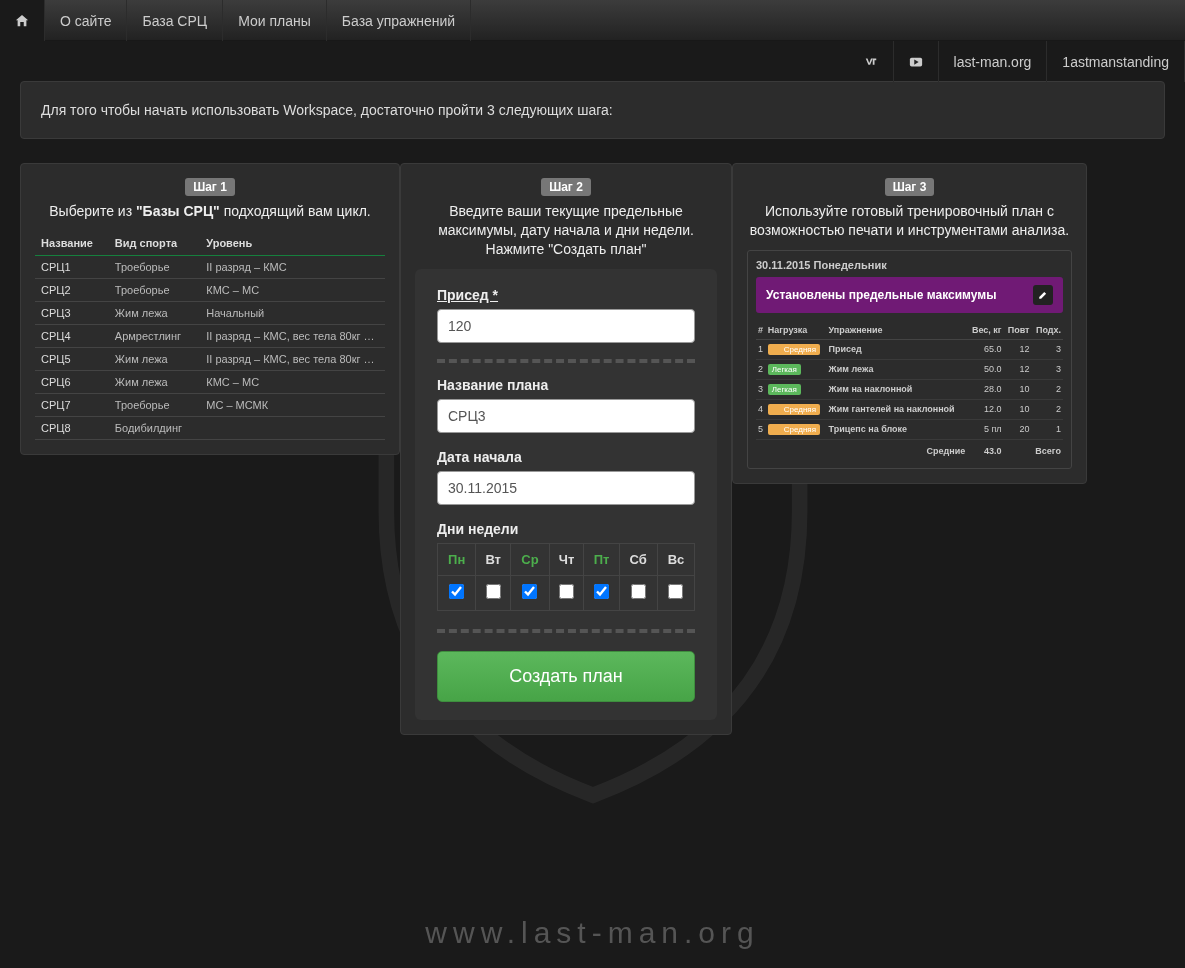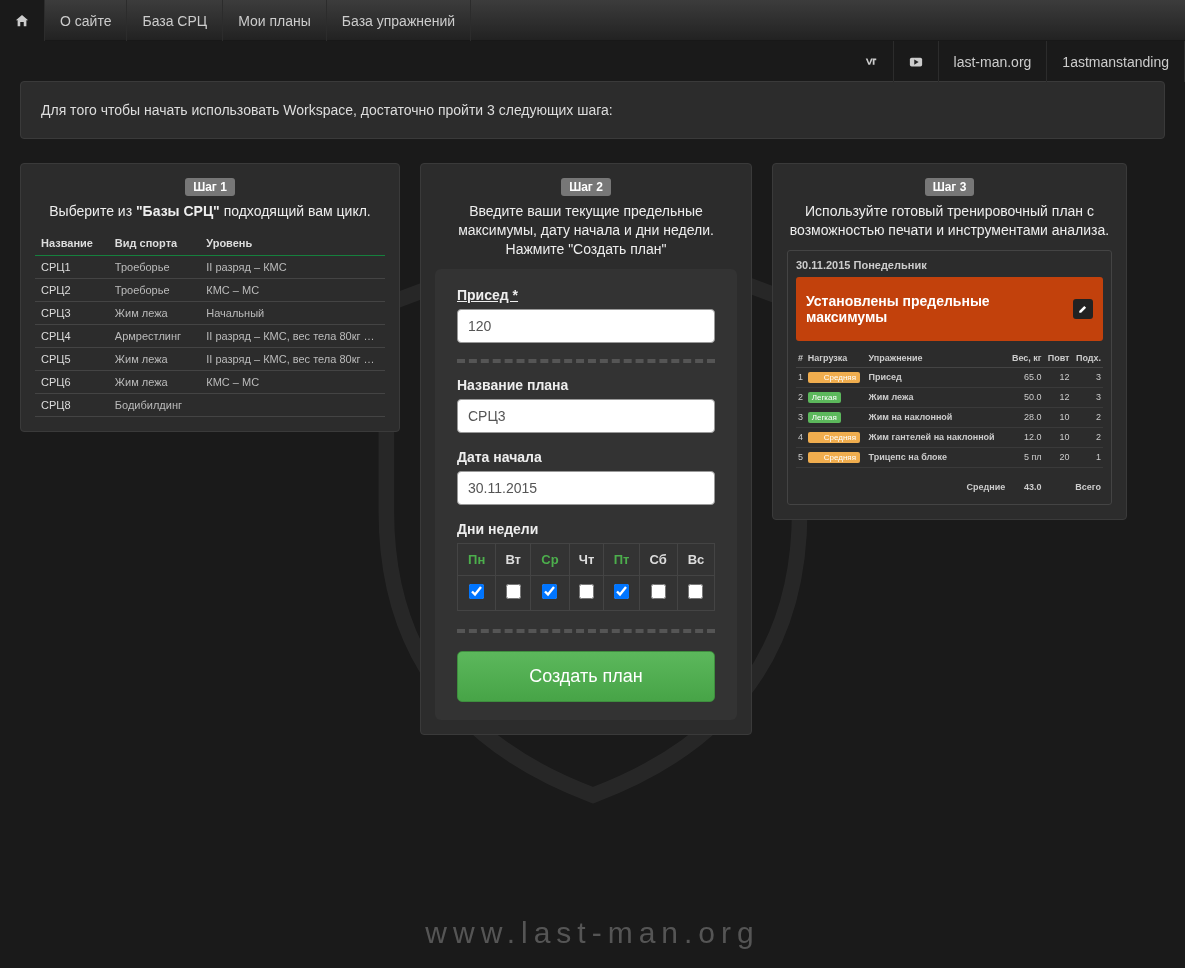--- a/index.html
+++ b/index.html
@@ -49,21 +49,21 @@
 .container { padding: 40px 20px 0; position: relative; z-index: 5; }
 .intro-banner {
   background: #2c2c2c;
   border: 1px solid #3a3a3a;
   border-radius: 4px;
   padding: 20px;
   color: #ddd;
   font-size: 14px;
   margin-bottom: 24px;
 }
-.steps { display: flex; gap: 20px; align-items: flex-start; }
+.steps { display: flex; align-items: flex-start; }
 .step-col {
   background: #2c2c2c;
   border: 1px solid #3a3a3a;
   border-radius: 4px;
   padding: 14px;
   flex: 0 0 auto;
 }
 .step-col.c1 { width: 380px; }
 .step-col.c2 { width: 332px; }
 .step-col.c3 { width: 355px; }
@@ -148,46 +148,46 @@
   background: #2c2c2c;
   border: 1px solid #444;
   border-radius: 3px;
   padding: 8px;
   font-size: 10px;
   color: #bbb;
   margin-top: 6px;
 }
 .plan-date { font-size: 11px; color: #ccc; margin-bottom: 6px; font-weight: bold; }
 .max-banner {
-  background: #c2410c;
+  background: #701a75;
   color: #fff;
   border-radius: 3px;
-  padding: 16px 10px;
-  font-size: 14px;
+  padding: 8px 10px;
+  font-size: 12px;
   font-weight: bold;
   display: flex;
   justify-content: space-between;
   align-items: center;
   margin-bottom: 8px;
 }
 .max-banner .icon-btn {
   background: #222;
   border-radius: 3px;
   width: 20px; height: 20px;
   display: flex; align-items: center; justify-content: center;
 }
 .plan-table { width: 100%; border-collapse: collapse; font-size: 9px; }
 .plan-table th { text-align: left; padding: 4px 2px; color: #ccc; border-bottom: 1px solid #444; font-weight: bold; }
 .plan-table th.r, .plan-table td.r { text-align: right; }
 .plan-table td { padding: 4px 2px; border-bottom: 1px solid #3a3a3a; color: #ccc; }
 .plan-table td.name { font-weight: bold; }
 .load-badge { display: inline-block; border-radius: 2px; padding: 1px 4px; font-size: 8px; color: #fff; }
 .load-mid { background: #f0ad4e; padding-left: 16px; }
 .load-light { background: #5cb85c; }
-.plan-table tfoot td { border: none; padding-top: 14px; color: #ccc; font-weight: bold; }
+.plan-table tfoot td { border: none; padding-top: 6px; color: #ccc; font-weight: bold; }
 
 .footer-url {
   position: absolute;
   bottom: 18px;
   width: 100%;
   text-align: center;
   font-size: 30px;
   letter-spacing: 6px;
   color: #555;
   font-family: Arial, sans-serif;
@@ -291,20 +291,25 @@
             </tr>
             <tr>
               <td>СРЦ5</td>
               <td>Жим лежа</td>
               <td>II разряд – КМС, вес тела 80кг или бо</td>
             </tr>
             <tr>
               <td>СРЦ6</td>
               <td>Жим лежа</td>
               <td>КМС – МС</td>
+            </tr>
+            <tr>
+              <td>СРЦ7</td>
+              <td>Троеборье</td>
+              <td>МС – МСМК</td>
             </tr>
             <tr>
               <td>СРЦ8</td>
               <td>Бодибилдинг</td>
               <td></td>
             </tr>
           </tbody>
       </table>
     </div>
 

